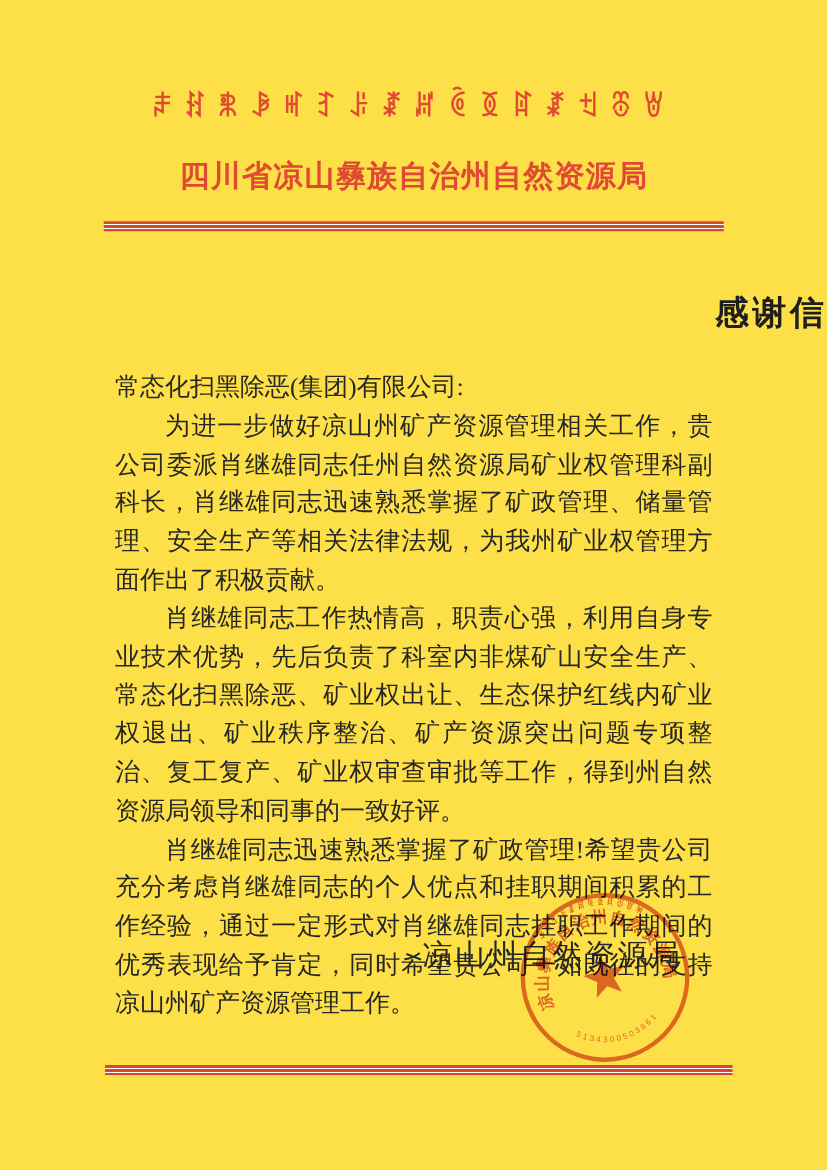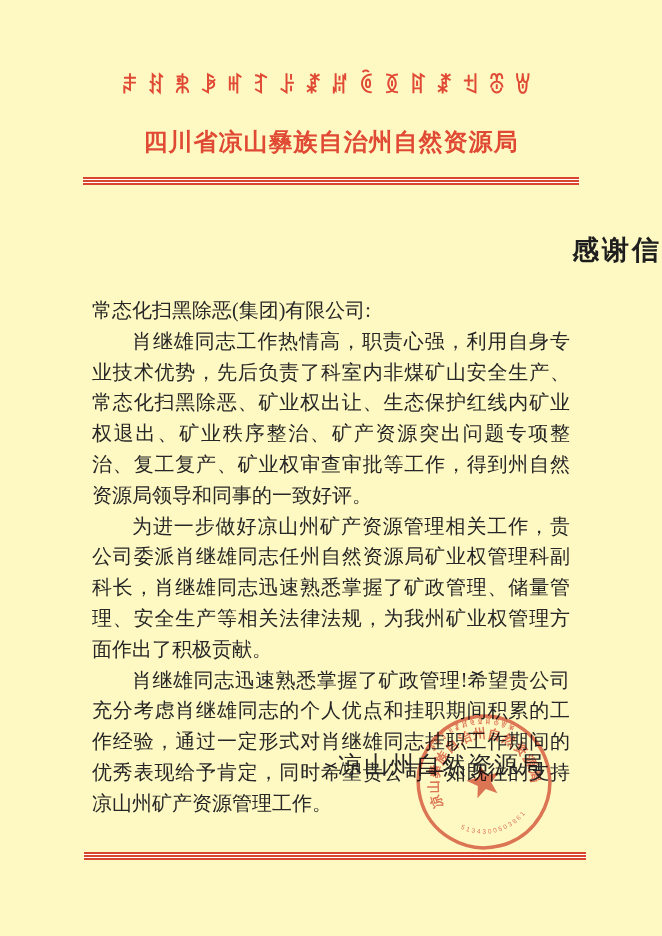--- a/index.html
+++ b/index.html
@@ -1,21 +1,21 @@
 <!DOCTYPE html>
 <html><head>
 <meta charset="utf-8">
 <style>
   * { margin:0; padding:0; box-sizing:border-box; }
   html,body { background:#ffffff; }
   .page {
     position:relative;
     width:662px; height:936px;
     margin:0 auto;
-    background:#fef9c3;
+    background:#fde047;
     overflow:hidden;
     font-family:"Liberation Serif","DejaVu Serif",serif;
   }
   .letterhead { padding-top:72px; text-align:center; }
   .yi-line {
     color:#e04a34;
     font-size:22px;
     font-weight:bold;
     letter-spacing:9px;
     line-height:28px;
@@ -90,22 +90,22 @@
   <div class="letterhead">
     <div class="yi-line">ꌧꍧꉸꆃꎭꆈꌠꊨꏦꏱꅉꍏꊨꉬꁨꇐ</div>
     <div class="org-name">四川省凉山彝族自治州自然资源局</div>
     <div class="red-rule header-rule"></div>
   </div>
 
   <div class="letter-title">感谢信</div>
 
   <div class="letter-body">
     <p class="salutation">常态化扫黑除恶(集团)有限公司:</p>
+    <p class="para">为进一步做好凉山州矿产资源管理相关工作，贵公司委派肖继雄同志任州自然资源局矿业权管理科副科长，肖继雄同志迅速熟悉掌握了矿政管理、储量管理、安全生产等相关法律法规，为我州矿业权管理方面作出了积极贡献。</p>
     <p class="para">肖继雄同志工作热情高，职责心强，利用自身专业技术优势，先后负责了科室内非煤矿山安全生产、常态化扫黑除恶、矿业权出让、生态保护红线内矿业权退出、矿业秩序整治、矿产资源突出问题专项整治、复工复产、矿业权审查审批等工作，得到州自然资源局领导和同事的一致好评。</p>
-    <p class="para">为进一步做好凉山州矿产资源管理相关工作，贵公司委派肖继雄同志任州自然资源局矿业权管理科副科长，肖继雄同志迅速熟悉掌握了矿政管理、储量管理、安全生产等相关法律法规，为我州矿业权管理方面作出了积极贡献。</p>
     <p class="para">肖继雄同志迅速熟悉掌握了矿政管理!希望贵公司充分考虑肖继雄同志的个人优点和挂职期间积累的工作经验，通过一定形式对肖继雄同志挂职工作期间的优秀表现给予肯定，同时希望贵公司一如既往的支持凉山州矿产资源管理工作。</p>
   </div>
 
   <div class="signature-block">
     <div class="signature-org">凉山州自然资源局</div>
   </div>
 
   <svg class="official-seal" viewBox="0 0 170 170" xmlns="http://www.w3.org/2000/svg">
     <defs>
       <path id="arc-yi" d="M 36.5,113 A 56,56 0 1 1 133.5,113" fill="none"></path>

